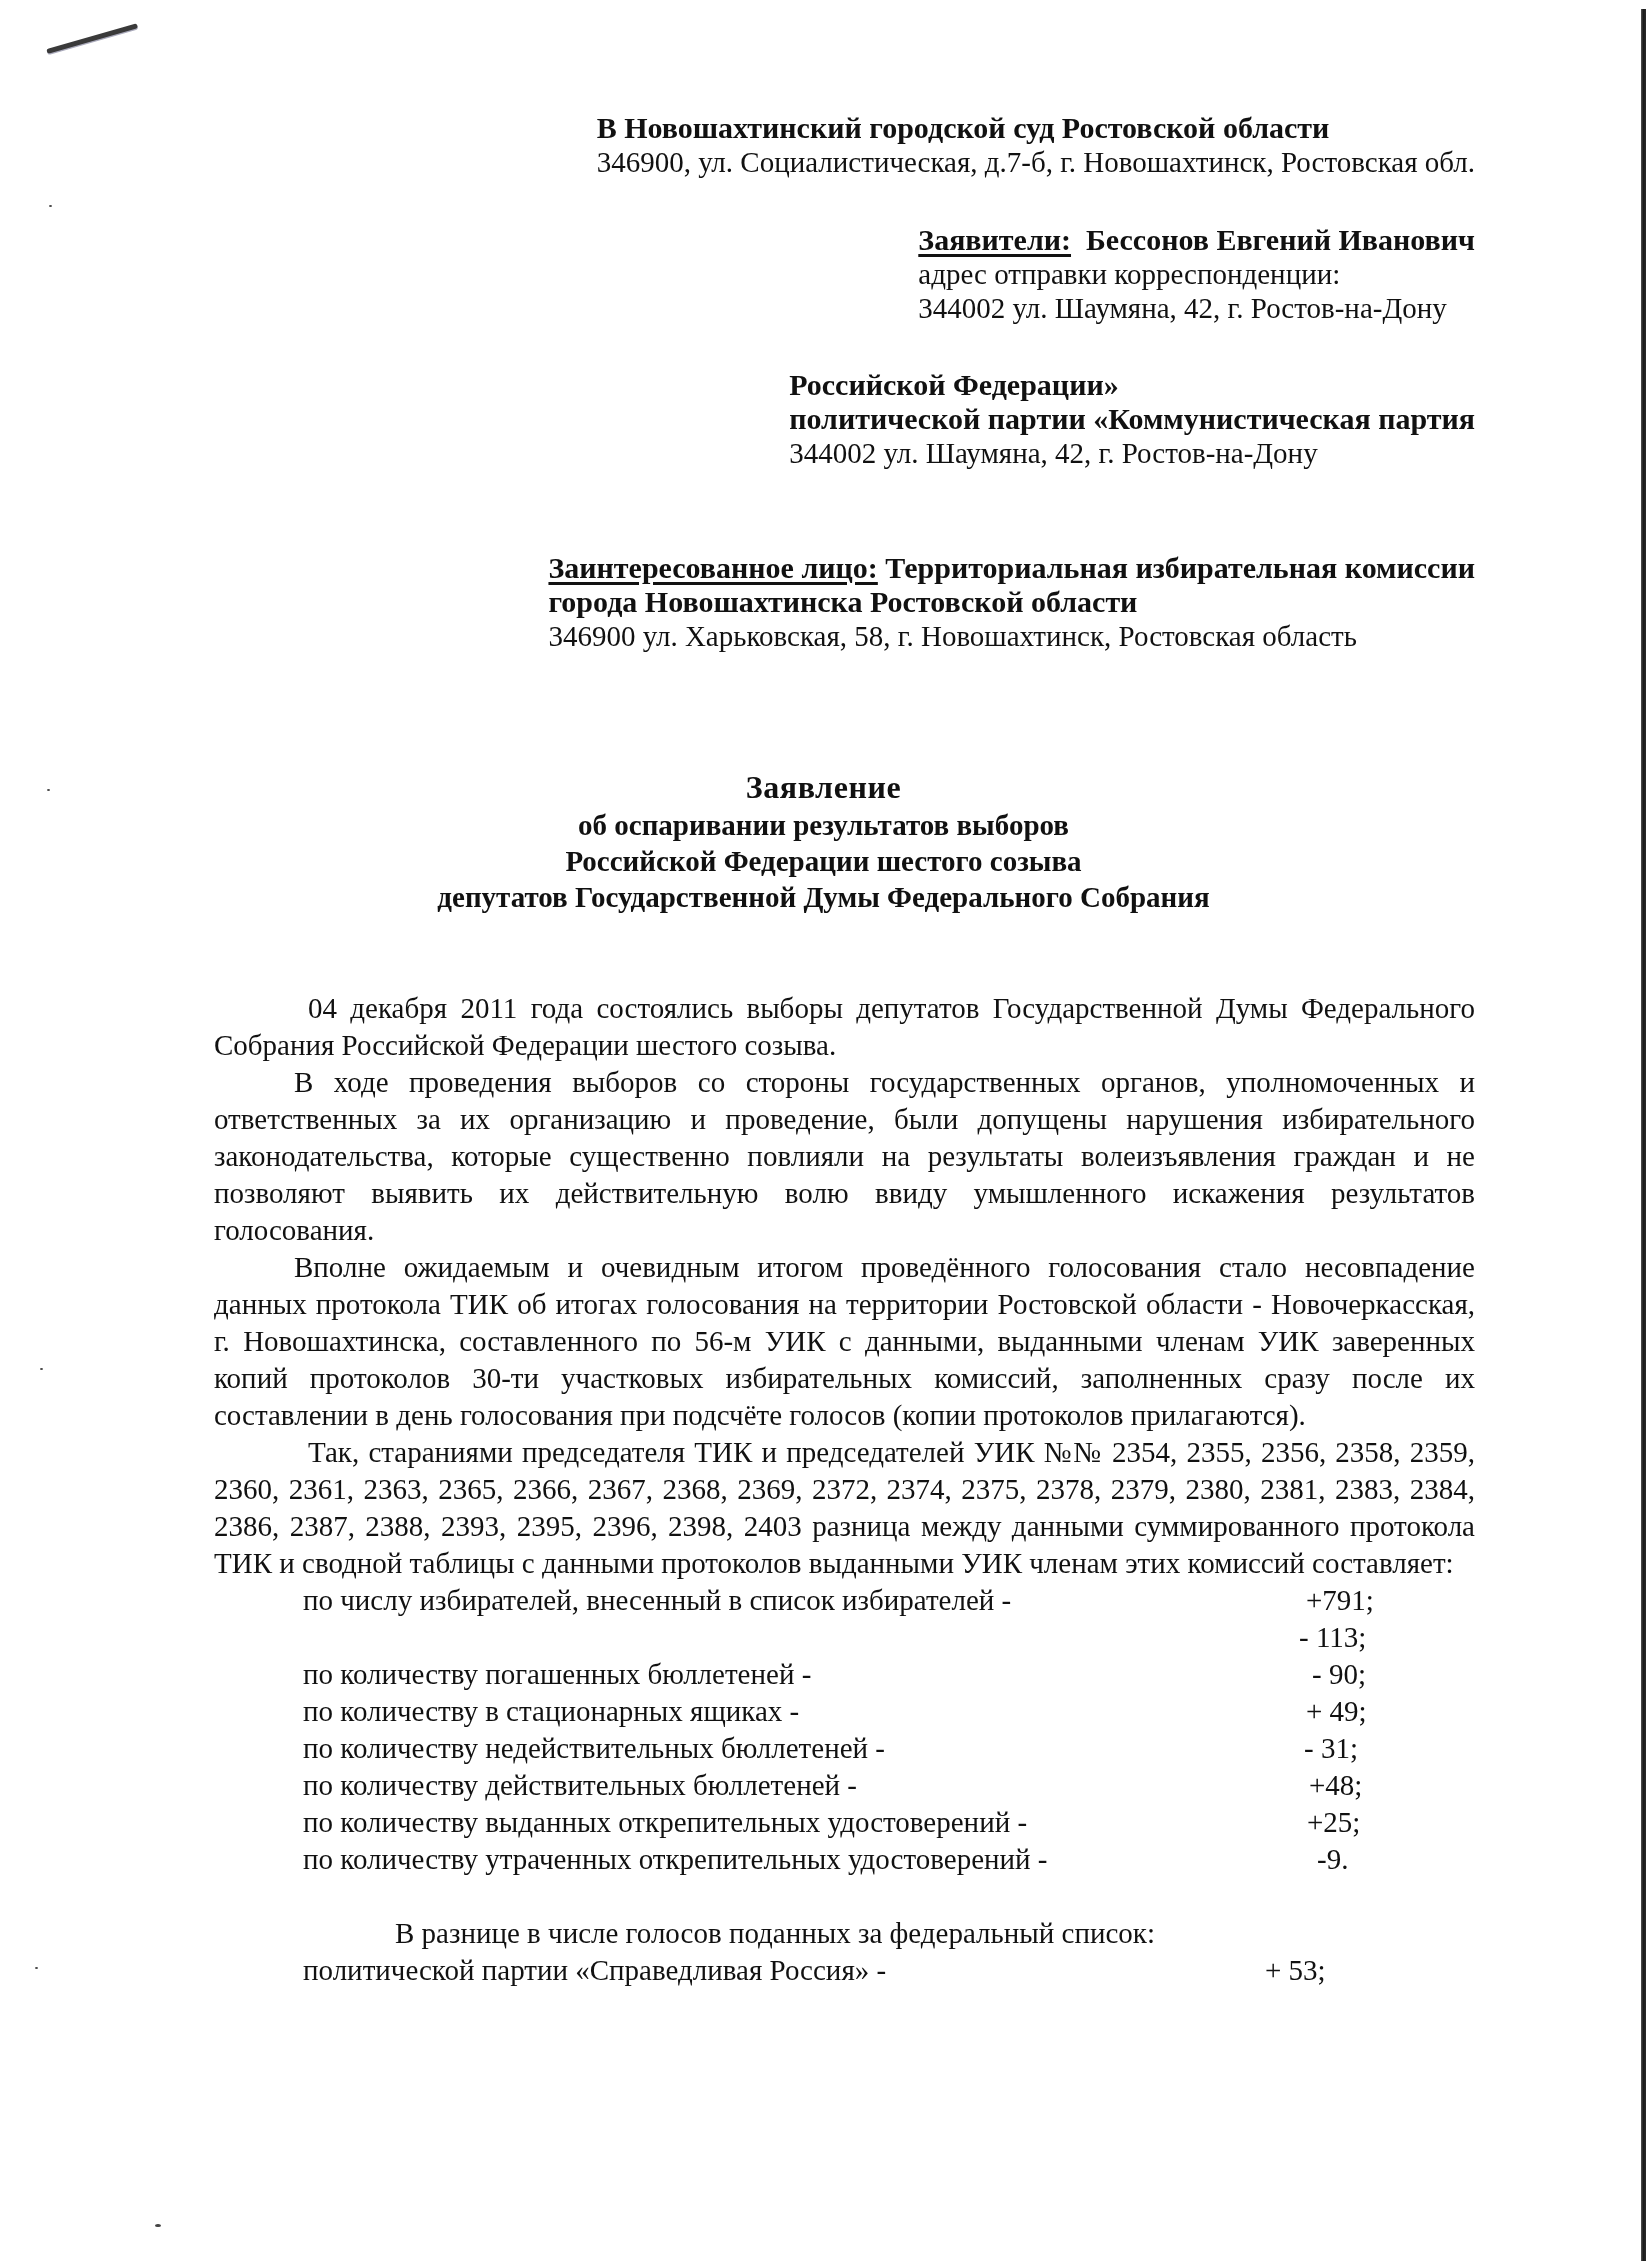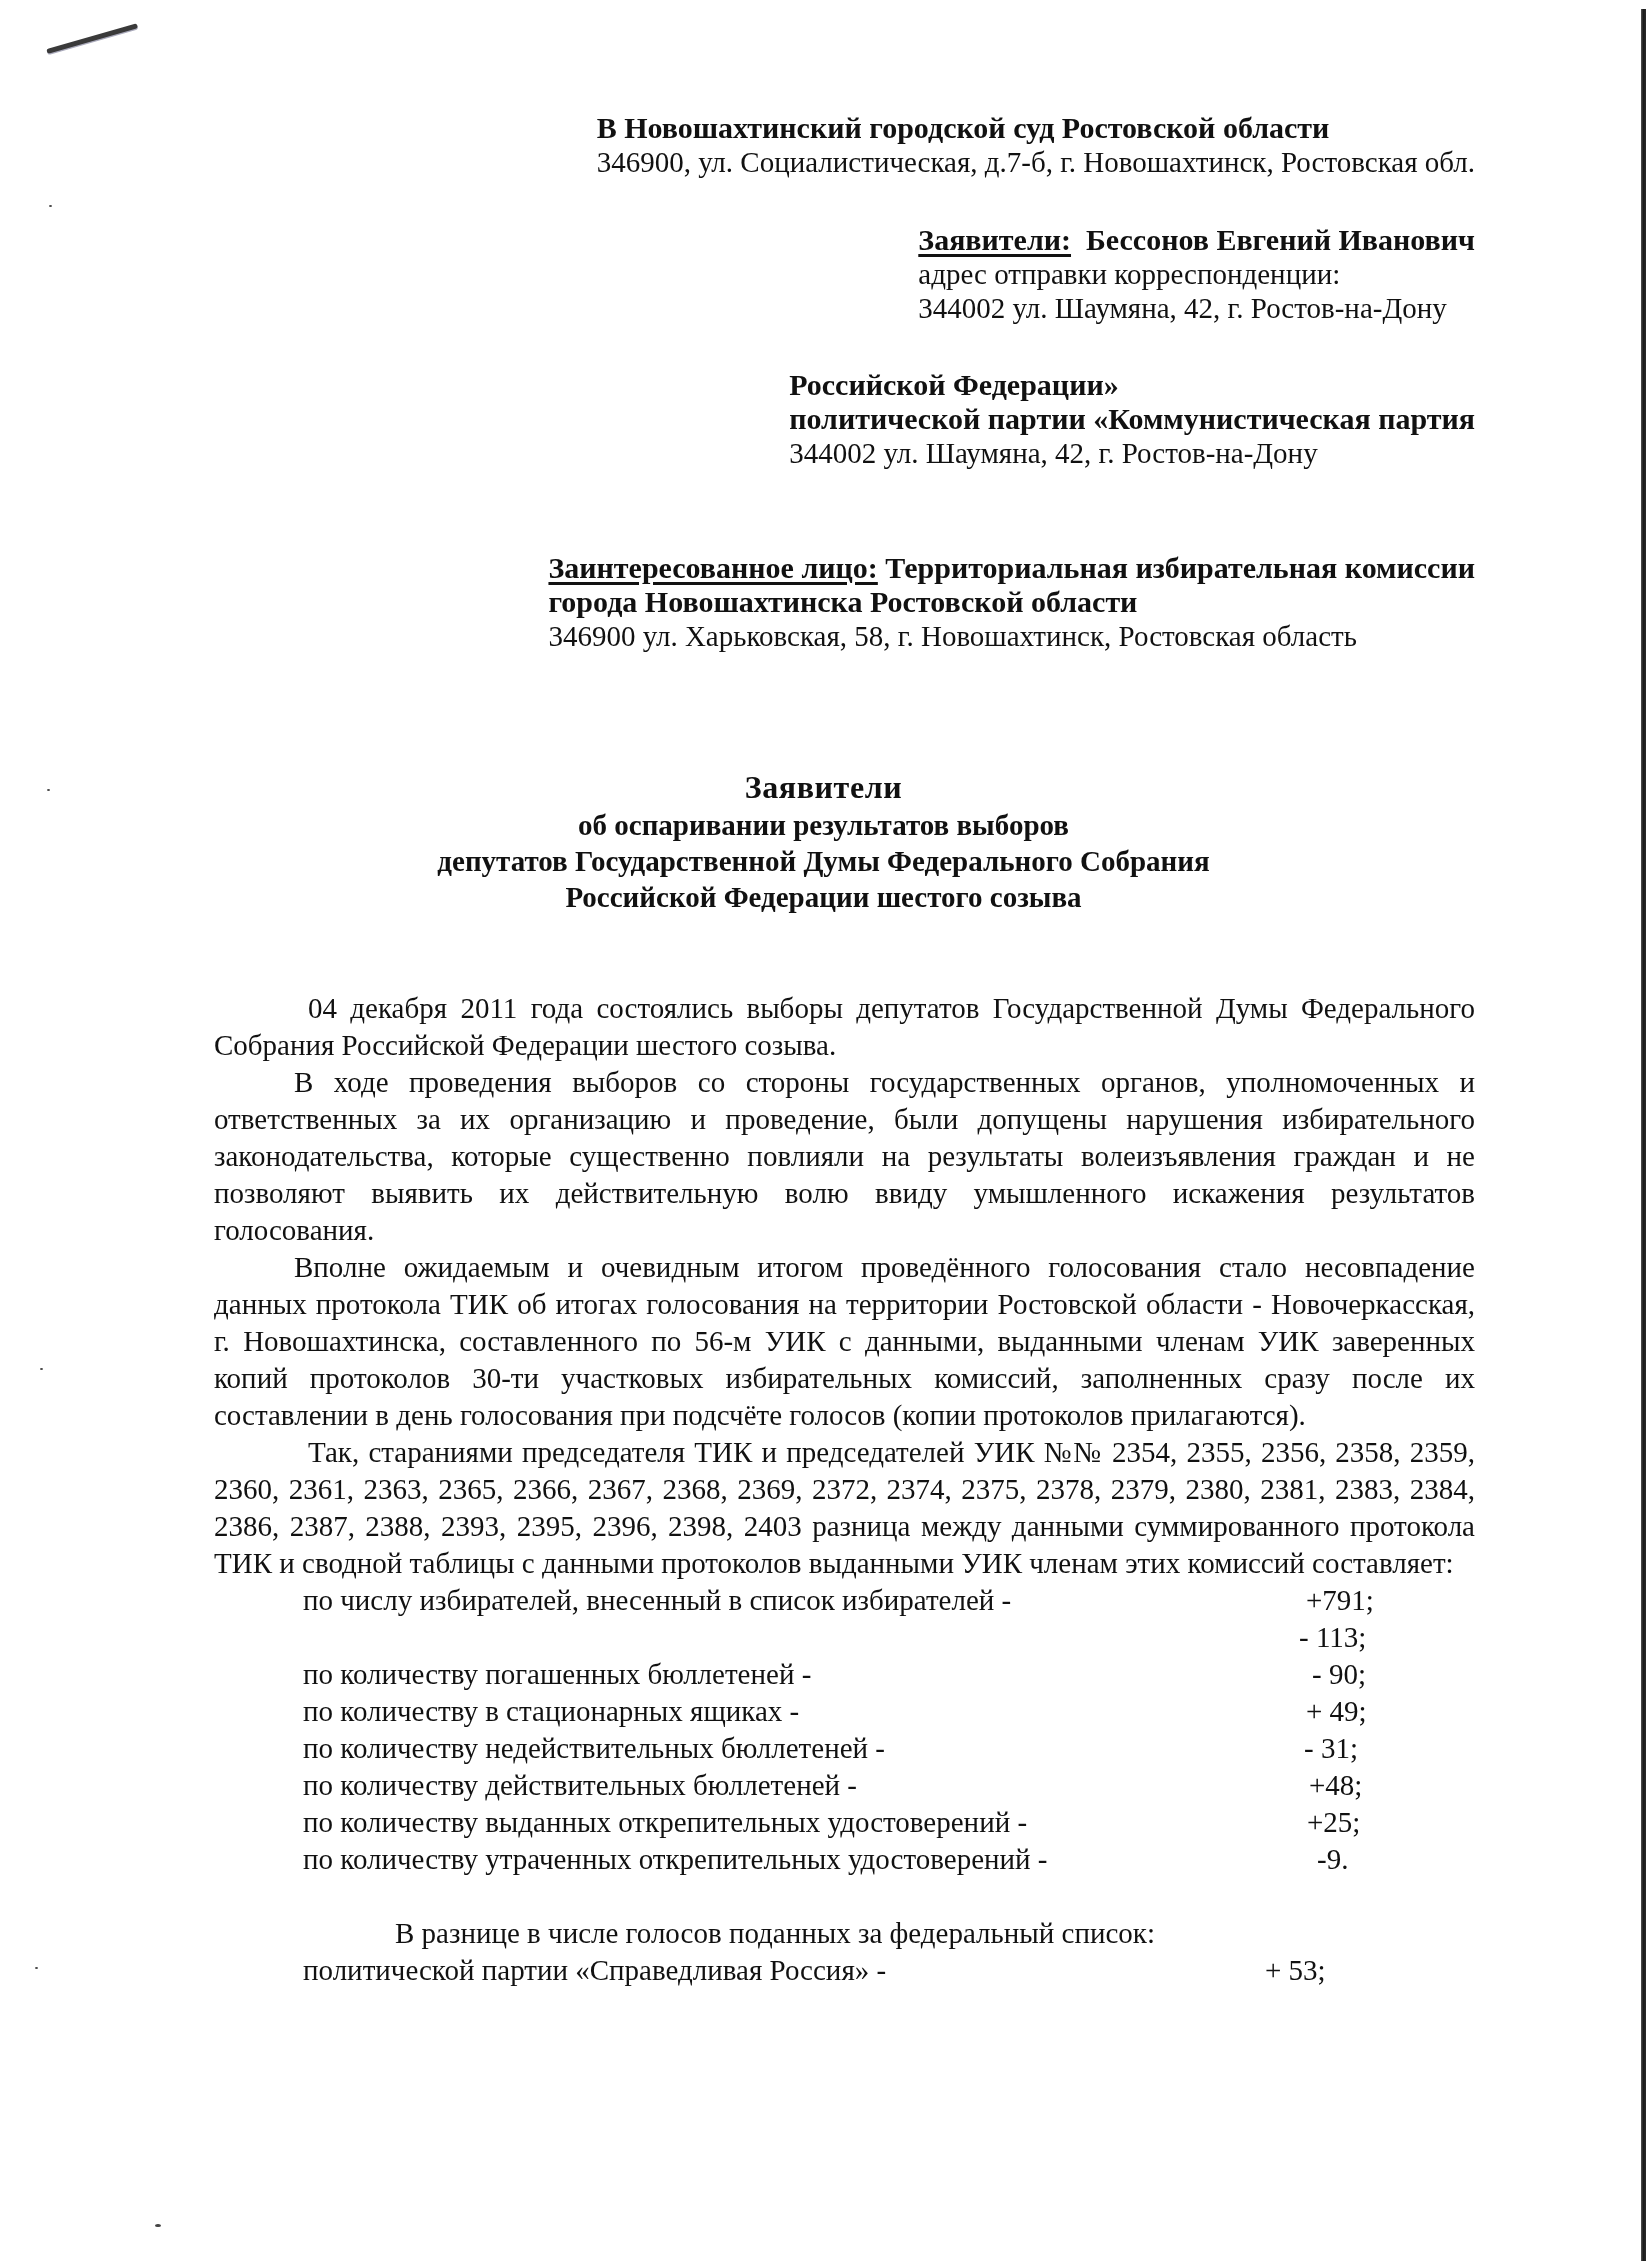--- a/index.html
+++ b/index.html
@@ -70,24 +70,24 @@
 
 <div class="addr" style="top:551px;">
   <span class="line b">
     <span class="u">Заинтересованное лицо:</span>&nbsp;<span>Территориальная избирательная комиссии</span>
   </span>
   <span class="line b">города Новошахтинска Ростовской области</span>
   <span class="line">346900  ул. Харьковская, 58, г. Новошахтинск, Ростовская область</span>
 </div>
 
 <div class="title-block">
-  <span class="t1">Заявители</span>
+  <span class="t1">Заявление</span>
   <span class="t2">об оспаривании результатов выборов</span>
+  <span class="t2">Российской Федерации шестого созыва</span>
   <span class="t2">депутатов Государственной Думы Федерального Собрания</span>
-  <span class="t2">Российской Федерации шестого созыва</span>
 </div>
 
 <div class="body">
   <p class="para">04 декабря 2011 года состоялись выборы депутатов Государственной Думы Федерального Собрания Российской Федерации шестого созыва.</p>
   <p class="para ind2">В ходе проведения выборов со стороны государственных органов, уполномоченных и ответственных за их организацию и проведение, были допущены нарушения избирательного законодательства, которые существенно повлияли на результаты волеизъявления граждан и не позволяют выявить их действительную волю ввиду умышленного искажения  результатов голосования.</p>
   <p class="para" style="text-indent:80px;">Вполне ожидаемым и очевидным итогом проведённого голосования стало несовпадение данных протокола ТИК об итогах голосования на территории  Ростовской области - Новочеркасская, г. Новошахтинска, составленного по 56-м УИК  с данными, выданными членам УИК заверенных копий протоколов 30-ти участковых избирательных комиссий, заполненных сразу после их составлении в день голосования при подсчёте голосов (копии протоколов прилагаются).</p>
   <p class="para">Так, стараниями председателя ТИК и председателей УИК №№ 2354, 2355, 2356, 2358, 2359, 2360, 2361, 2363, 2365, 2366, 2367, 2368, 2369, 2372, 2374, 2375, 2378, 2379, 2380, 2381, 2383, 2384, 2386, 2387, 2388, 2393, 2395, 2396, 2398, 2403 разница  между данными суммированного протокола ТИК  и сводной  таблицы с  данными протоколов выданными УИК  членам этих комиссий   составляет:</p>
 
   <ul class="list">
     <li><span>по числу избирателей, внесенный в список избирателей -</span><span class="val" style="left:1092px;">+791;</span></li>

